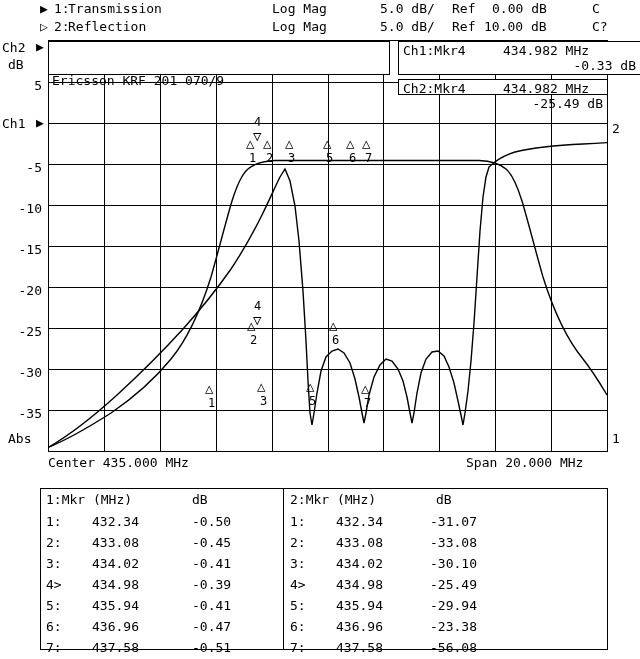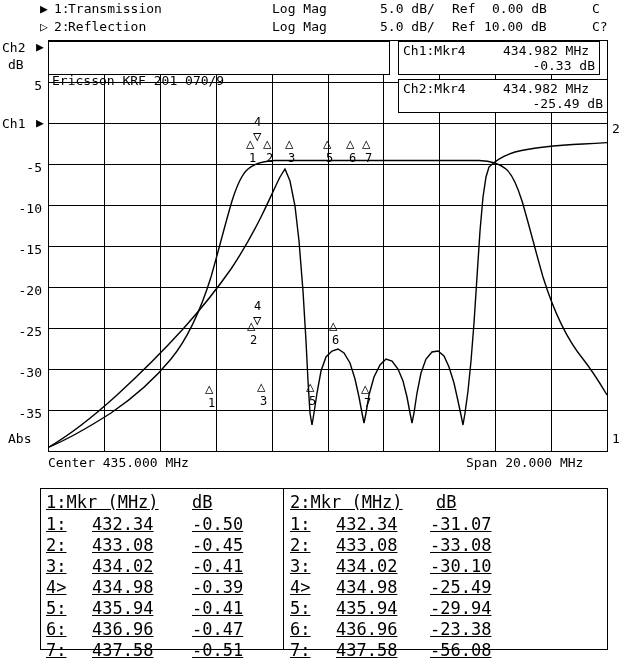--- a/index.html
+++ b/index.html
@@ -21,21 +21,21 @@
   .annbox{position:absolute;border:1px solid #000;background:#fff;font-size:13px;white-space:pre;padding:1px 3px;box-sizing:border-box;}
 
   
   #centertxt{left:48px;top:456px;}
   #spantxt{left:466px;top:456px;}
   #abstxt{left:8px;top:432px;}
 
   
   #tables{position:absolute;left:40px;top:488px;width:568px;height:162px;border:1px solid #000;box-sizing:border-box;}
   #tblsep{position:absolute;left:283px;top:488px;width:1px;height:162px;background:#000;}
-  .tblcell{position:absolute;font-size:17px;white-space:pre;text-decoration:underline;}
+  .tblcell{position:absolute;font-size:13px;white-space:pre;}
 </style>
 </head>
 <body>
 
 <div class="page">
 
   <div>
     <span class="t t13" style="left:40px;top:2px;">▶</span>
     <span class="t t13" style="left:54px;top:2px;">1:</span>
     <span class="t t13" style="left:68px;top:2px;">Transmission</span>
@@ -217,27 +217,27 @@
 
       <span class="t" style="left:312px;top:340px;font-size:14px;">△</span>
       <span class="t t12" style="left:315px;top:355px;">7</span>
     </div>
   </div>
 
   <div class="annbox" style="left:48px;top:41px;width:342px;height:34px;">
     <div>Ericsson KRF 201 070/9</div>
   </div>
 
-  <div class="annbox" style="left:398px;top:41px;width:202px;height:34px;">
+  <div class="annbox" style="left:398px;top:41px;width:243px;height:34px;">
     <div style="position:absolute;left:4px;top:1px;">Ch1:Mkr4</div>
     <div style="position:absolute;left:104px;top:1px;">434.982 MHz</div>
     <div style="position:absolute;right:4px;top:16px;">-0.33 dB</div>
   </div>
 
-  <div class="annbox" style="left:398px;top:79px;width:210px;height:34px;">
+  <div class="annbox" style="left:398px;top:79px;width:210px;height:16px;">
     <div style="position:absolute;left:4px;top:1px;">Ch2:Mkr4</div>
     <div style="position:absolute;left:104px;top:1px;">434.982 MHz</div>
     <div style="position:absolute;right:4px;top:16px;">-25.49 dB</div>
   </div>
 
   <span class="t t13" id="centertxt">Center 435.000 MHz</span>
   <span class="t t13" id="spantxt">Span 20.000 MHz</span>
 
   <div id="tables"></div>
   <div id="tblsep"></div>

